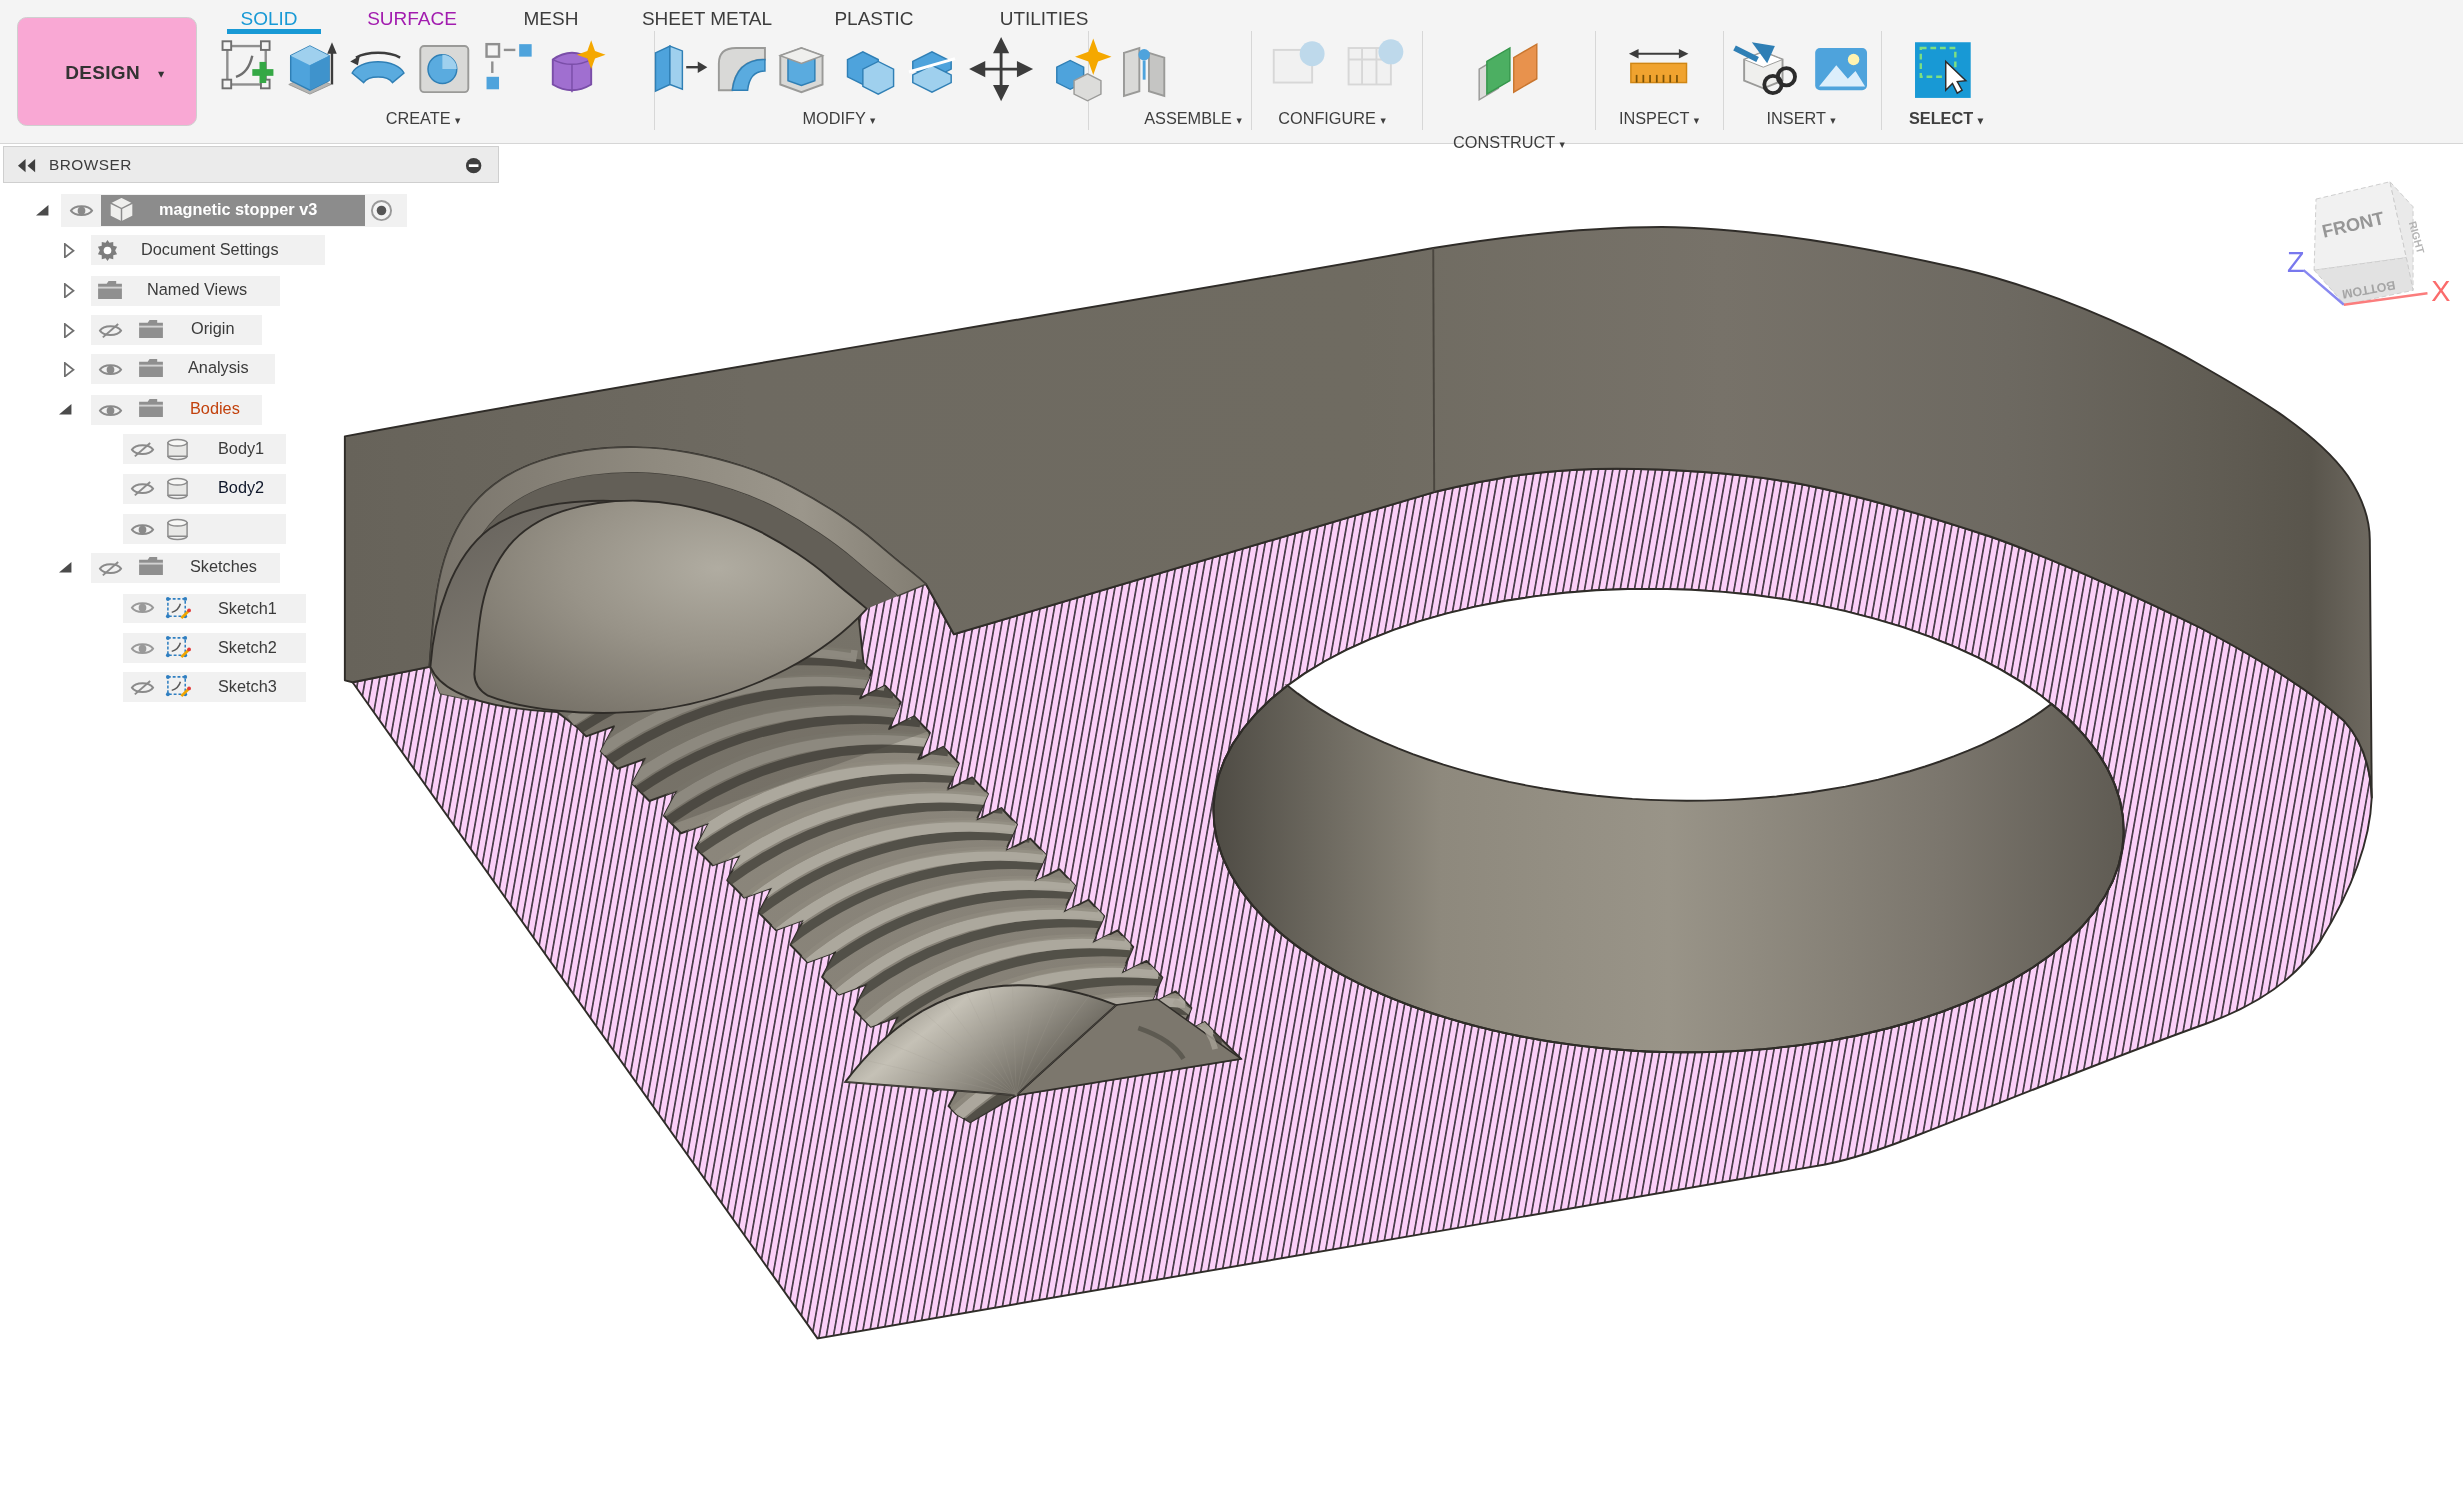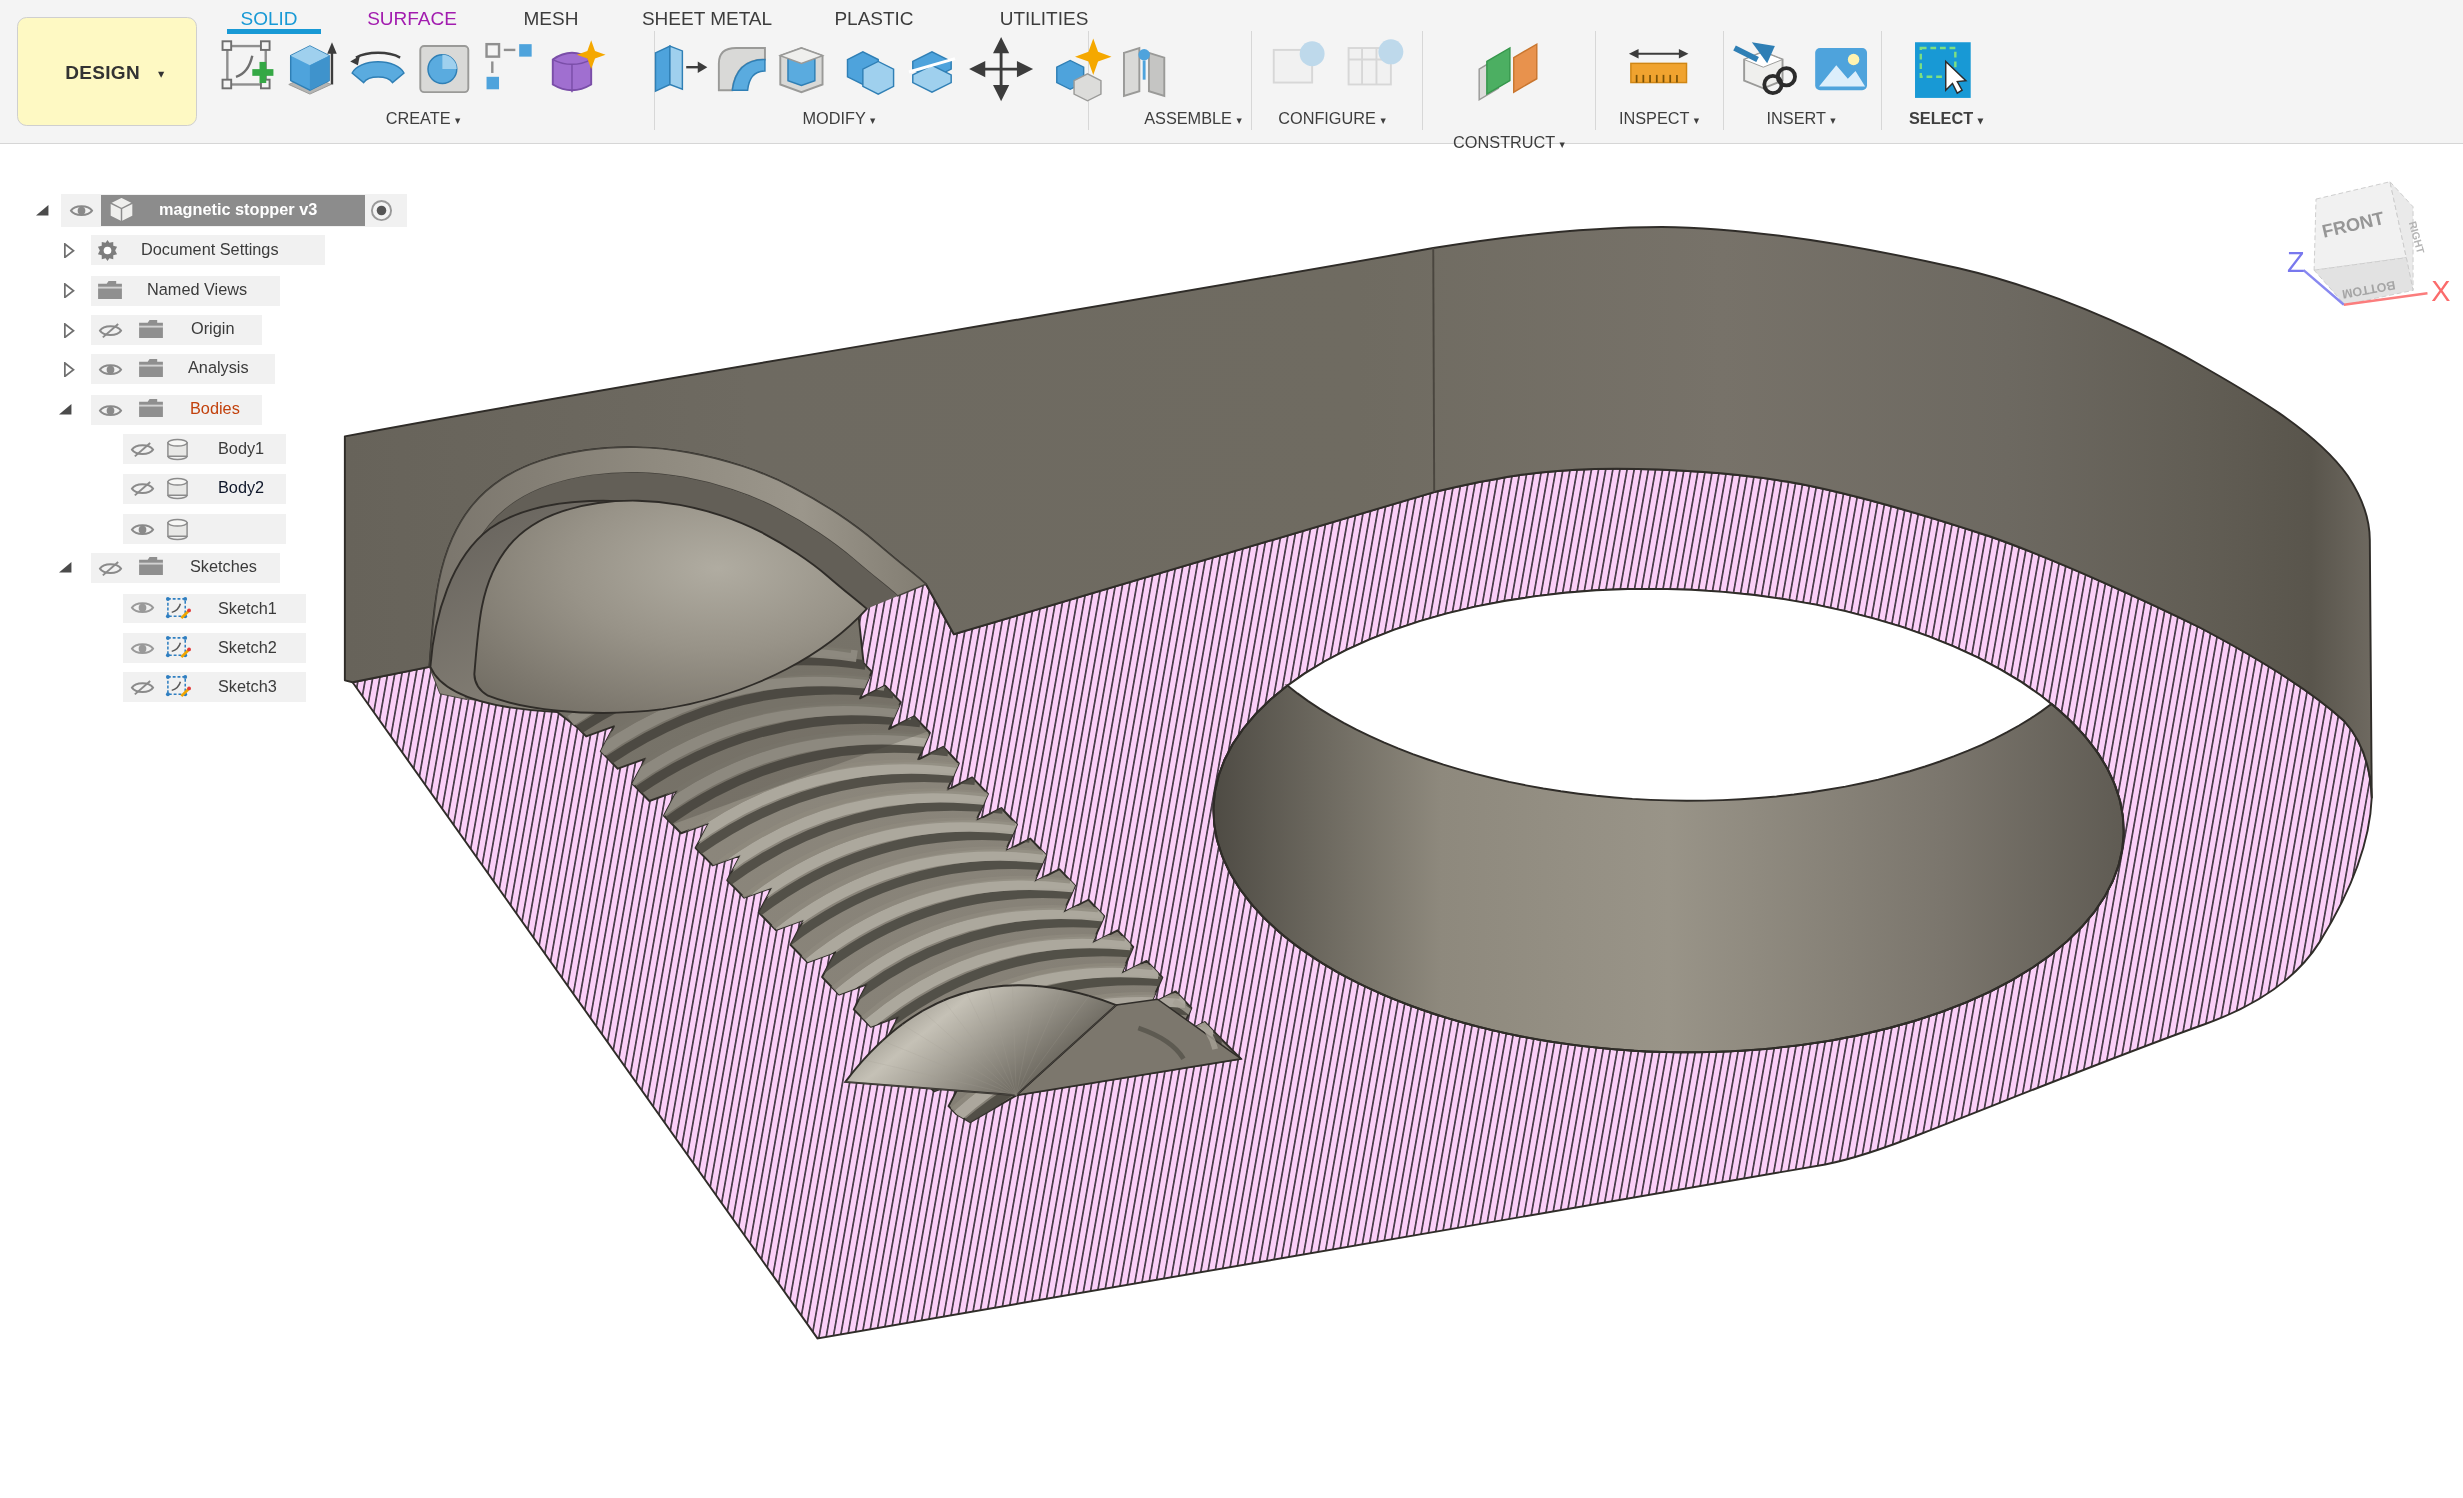--- a/index.html
+++ b/index.html
@@ -1,16 +1,16 @@
 <!DOCTYPE html>
 <html><head><meta charset="utf-8"><style>
 *{margin:0;padding:0;box-sizing:border-box;}
 html,body{width:2463px;height:1499px;overflow:hidden;background:#ffffff;font-family:"Liberation Sans",sans-serif;}
 #toolbar{position:absolute;left:0;top:0;width:2463px;height:144px;background:#f4f4f4;border-bottom:1px solid #d6d6d6;}
-#design{position:absolute;left:17.3px;top:17.3px;width:180px;height:109px;background:#fef9c3;border:1px solid #cfcfcf;border-radius:9.6px;}
+#design{position:absolute;left:17.3px;top:17.3px;width:180px;height:109px;background:#f9a8d4;border:1px solid #cfcfcf;border-radius:9.6px;}
 #design span{position:absolute;left:47px;top:44px;font-size:19px;color:#333;font-weight:bold;letter-spacing:0.3px;}
 #design i{position:absolute;right:32px;top:48px;font-style:normal;font-size:12.5px;color:#333;}
 </style></head>
 <body>
 <div id="canvas" style="position:absolute;left:0;top:0;width:2463px;height:1499px;background:#ffffff;">
 <svg width="2463" height="1499" viewBox="0 0 2564 1560" style="position:absolute;left:0;top:0">
 <defs>
 <pattern id="hatch" width="7.3" height="8" patternUnits="userSpaceOnUse" patternTransform="rotate(10)">
   <rect width="7.3" height="8" fill="#fbd0f8"></rect>
   <rect x="0" width="1.8" height="8" fill="#493c49"></rect>
@@ -301,20 +301,31 @@
     <div style="position:absolute;left:1509px;top:109px;transform:translateX(-50%);font-size:16.3px;color:#3e3e3e;white-space:nowrap;margin-top:24px;">CONSTRUCT <span style="font-size:10.6px;">▾</span></div>
     <div style="position:absolute;left:1659px;top:109px;transform:translateX(-50%);font-size:16.3px;color:#3e3e3e;white-space:nowrap;">INSPECT <span style="font-size:10.6px;">▾</span></div>
     <div style="position:absolute;left:1801px;top:109px;transform:translateX(-50%);font-size:16.3px;color:#3e3e3e;white-space:nowrap;">INSERT <span style="font-size:10.6px;">▾</span></div>
     <div style="position:absolute;left:1946px;top:109px;transform:translateX(-50%);font-size:16.3px;color:#3e3e3e;white-space:nowrap;font-weight:bold;">SELECT <span style="font-size:10.6px;">▾</span></div>
 <div id="design">
       <span>DESIGN</span>
       <i>▾</i>
     </div>
 </div>
 <div id="browser" style="position:absolute;left:0;top:0;width:538px;height:1499px;">
+<div style="position:absolute;left:2.9px;top:146px;width:496px;height:37px;background:#ebebeb;border:1px solid #cfcfcf;box-sizing:border-box;">
+<svg style="position:absolute;left:13.4px;top:9.6px" width="21" height="17.3" viewBox="0 0 22 18">
+        <polygon points="9,2 9,16 1,9" fill="#3f3f3f"></polygon>
+        <polygon points="19,2 19,16 11,9" fill="#3f3f3f"></polygon>
+      </svg>
+<div style="position:absolute;left:45px;top:8.6px;font-size:15.4px;color:#3c3c3c;letter-spacing:0.5px;">BROWSER</div>
+<svg style="position:absolute;right:15.4px;top:9.6px" width="17.3" height="17.3" viewBox="0 0 18 18">
+        <circle cx="9" cy="9" r="8" fill="#3d3d3d"></circle>
+        <rect x="4" y="7.6" width="10" height="2.8" fill="#ffffff"></rect>
+      </svg>
+</div>
 <div style="position:absolute;left:61px;top:194px;width:346px;height:33px;background:#f1f1f1;"></div>
 <div style="position:absolute;left:101px;top:195px;width:264px;height:31px;background:#8c8c8c;"></div>
 <svg style="position:absolute;left:35px;top:204px" width="15.4" height="13.4" viewBox="0 0 16 14">
       <polygon points="14,1 14,12 1,12" fill="#4b4b4b"></polygon>
     </svg>
 <svg style="position:absolute;left:69px;top:202px" width="25" height="17.3" viewBox="0 0 26 18">
       <path d="M2 9 C6 3 20 3 24 9 C20 15 6 15 2 9 Z" fill="none" stroke="#8a8a8a" stroke-width="2"></path>
       <circle cx="13" cy="9" r="4" fill="#8a8a8a"></circle>
     </svg>
 <svg style="position:absolute;left:109px;top:196px" width="25" height="27" viewBox="0 0 26 28">

